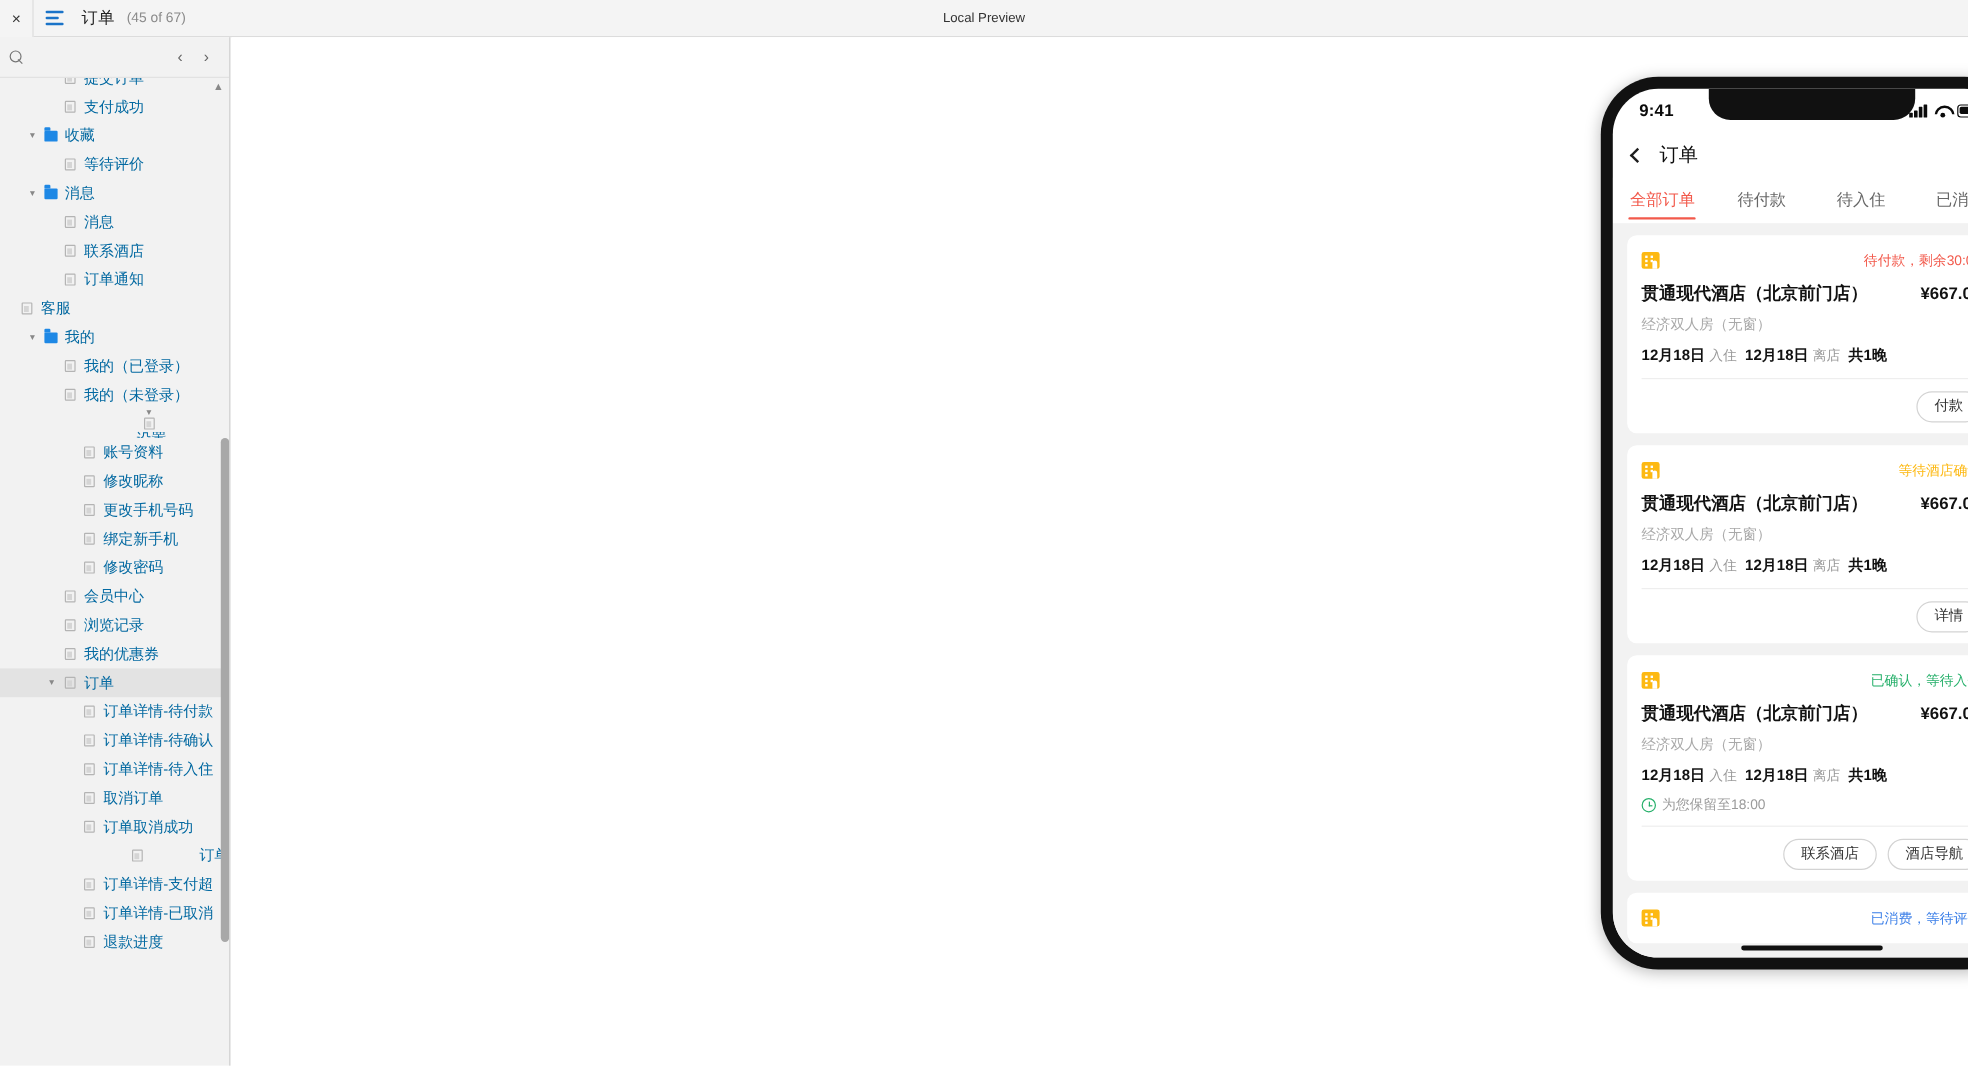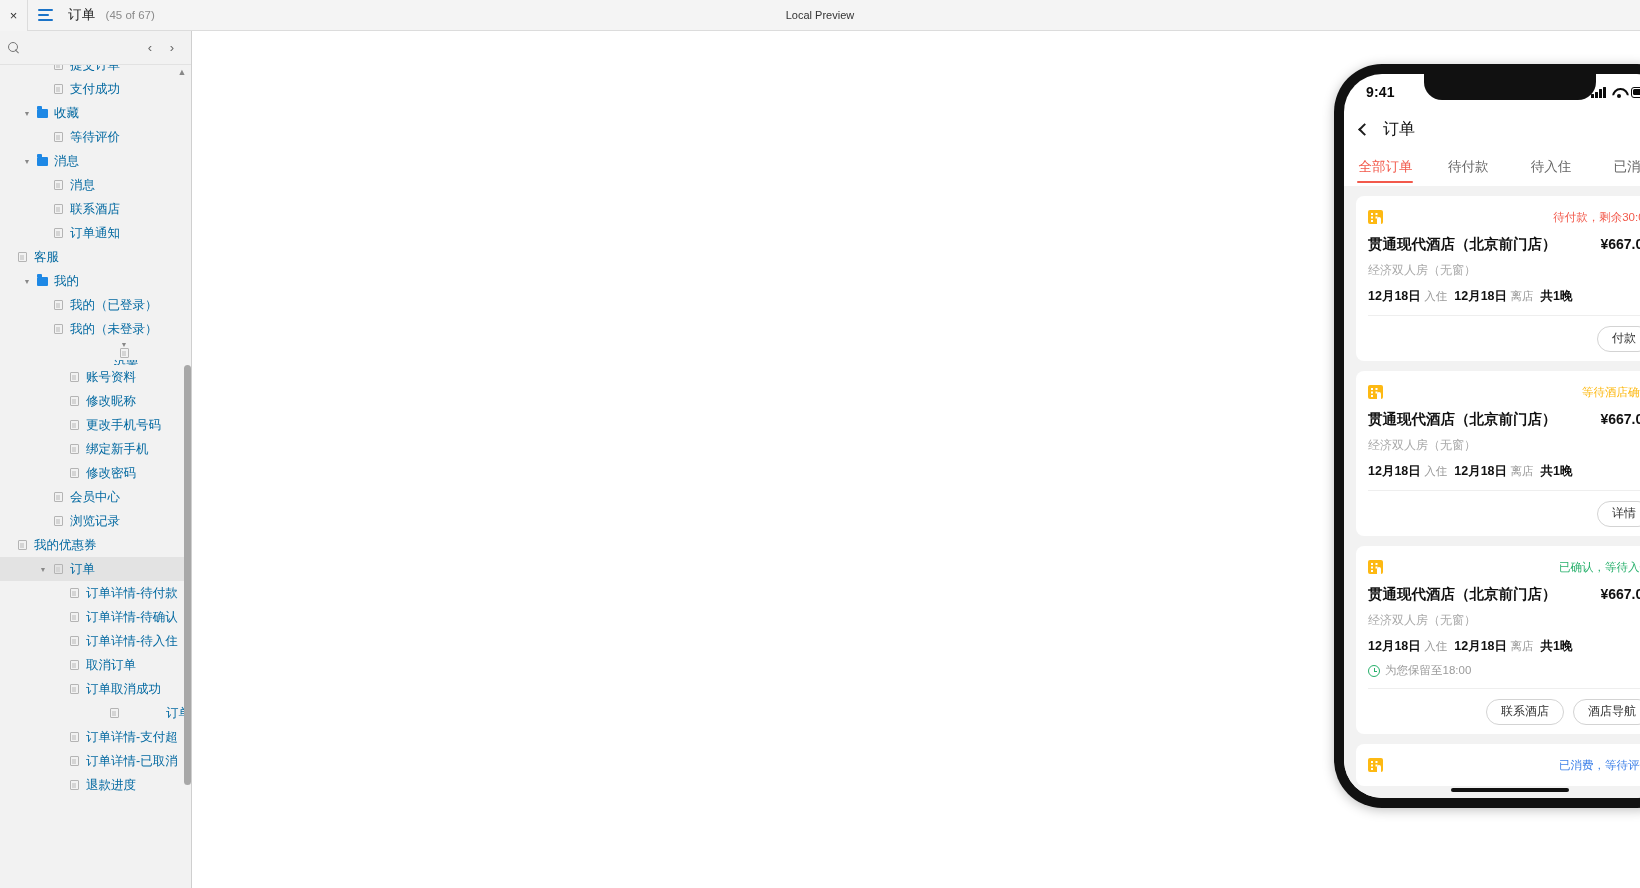--- a/index.html
+++ b/index.html
@@ -396,21 +396,21 @@
           </span>
           <span class="tree-label">会员中心</span>
         </div>
         <div class="tree-row" style="padding-left: 36px;">
           <span class="caret blank"></span>
           <span class="ic">
             <span class="ic-page"></span>
           </span>
           <span class="tree-label">浏览记录</span>
         </div>
-        <div class="tree-row" style="">
+        <div class="tree-row" style="padding-left: 36px;">
           <span class="caret blank"></span>
           <span class="ic">
             <span class="ic-page"></span>
           </span>
           <span class="tree-label">我的优惠券</span>
         </div>
         <div class="tree-row selected" style="padding-left: 36px;">
           <span class="caret down"></span>
           <span class="ic">
             <span class="ic-page"></span>

